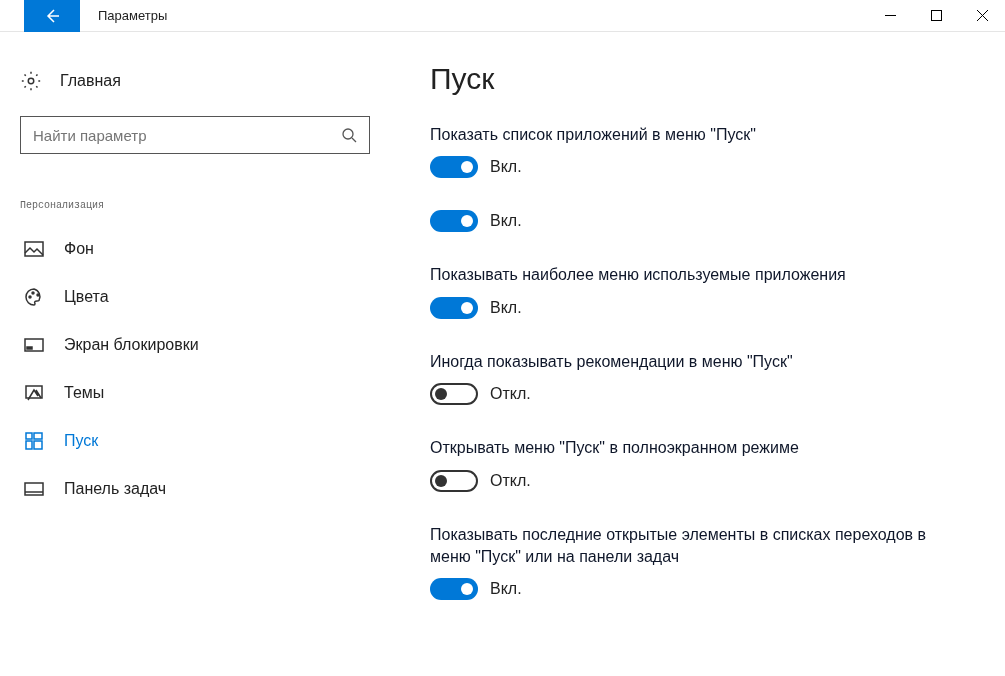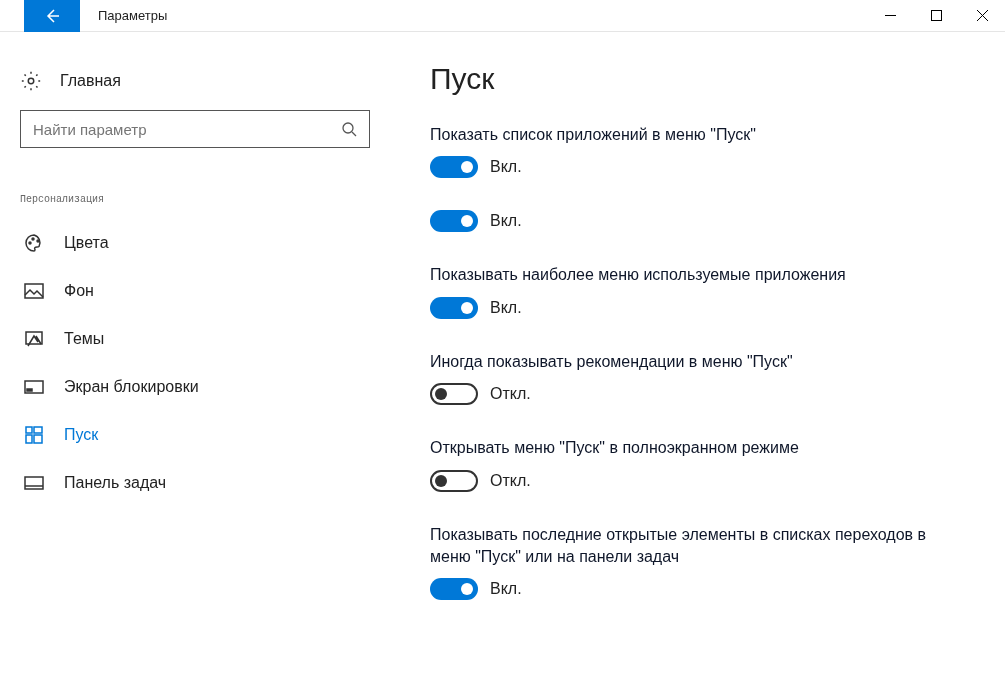--- a/index.html
+++ b/index.html
@@ -13,21 +13,21 @@
 .win-btn { width: 46px; height: 32px; display: flex; align-items: center; justify-content: center; cursor: pointer; }
 .win-btn svg { width: 11px; height: 11px; }
 
 .container { display: flex; height: calc(100% - 32px); justify-content: center; }
 
 .sidebar { width: 390px; padding: 30px 0 0 20px; }
 .home-row { display: flex; align-items: center; padding: 8px 0 16px 0; cursor: pointer; }
 .home-row .ico { width: 22px; height: 22px; margin-right: 18px; color: #333; }
 .home-row .lbl { font-size: 16px; color: #222; }
 
-.search-box { width: 350px; height: 38px; border: 1.5px solid #555; display: flex; align-items: center; padding: 0 12px; margin-top: 2px; }
+.search-box { width: 350px; height: 38px; border: 1.5px solid #555; display: flex; align-items: center; padding: 0 12px; margin-top: 8px; }
 .search-box input { border: none; outline: none; flex: 1; font-size: 15px; color: #555; background: transparent; }
 .search-box .search-ico { width: 16px; height: 16px; color: #555; }
 
 .category { font-size: 10px; color: #666; margin: 46px 0 14px 0; font-family: Liberation Mono, monospace; }
 
 .nav-item { display: flex; align-items: center; padding: 14px 0; cursor: pointer; border-left: 4px solid transparent; padding-left: 0; }
 .nav-item .ico { width: 20px; height: 20px; margin-right: 20px; color: #333; display: flex; align-items: center; justify-content: center; }
 .nav-item .lbl { font-size: 16px; color: #222; }
 .nav-item.active .lbl { color: #0078d7; }
 .nav-item.active .ico { color: #0078d7; }
@@ -95,57 +95,57 @@
             <line x1="11" y1="11" x2="15" y2="15"></line>
           </svg>
       </span>
     </div>
 
     <div class="category">Персонализация</div>
 
     <div class="nav-item">
       <span class="ico">
         <svg viewBox="0 0 20 20" fill="none" stroke="currentColor" stroke-width="1.5">
+            <rect x="1" y="3" width="18" height="14"></rect>
+            <path d="M1 14l5-5 4 4 3-3 6 6"></path>
+          </svg>
+      </span>
+      <span class="lbl">Фон</span>
+    </div>
+
+    <div class="nav-item">
+      <span class="ico">
+        <svg viewBox="0 0 20 20" fill="none" stroke="currentColor" stroke-width="1.5">
             <path d="M10 2a8 8 0 100 16c1 0 1-1 1-1.5s-1-1 0-2 3 0 4-1a8 8 0 00-5-11.5z"></path>
             <circle cx="6" cy="10" r="1" fill="currentColor"></circle>
             <circle cx="9" cy="6" r="1" fill="currentColor"></circle>
             <circle cx="14" cy="8" r="1" fill="currentColor"></circle>
           </svg>
       </span>
       <span class="lbl">Цвета</span>
     </div>
 
     <div class="nav-item">
       <span class="ico">
         <svg viewBox="0 0 20 20" fill="none" stroke="currentColor" stroke-width="1.5">
-            <rect x="1" y="3" width="18" height="14"></rect>
-            <path d="M1 14l5-5 4 4 3-3 6 6"></path>
-          </svg>
-      </span>
-      <span class="lbl">Фон</span>
+            <rect x="1" y="4" width="18" height="12"></rect>
+            <rect x="3" y="12" width="5" height="2" fill="currentColor"></rect>
+          </svg>
+      </span>
+      <span class="lbl">Экран блокировки</span>
     </div>
 
     <div class="nav-item">
       <span class="ico">
         <svg viewBox="0 0 20 20" fill="none" stroke="currentColor" stroke-width="1.5">
             <rect x="2" y="3" width="16" height="12"></rect>
             <path d="M4 17l6-10 4 6M12 7l5 8"></path>
           </svg>
       </span>
       <span class="lbl">Темы</span>
-    </div>
-
-    <div class="nav-item">
-      <span class="ico">
-        <svg viewBox="0 0 20 20" fill="none" stroke="currentColor" stroke-width="1.5">
-            <rect x="1" y="4" width="18" height="12"></rect>
-            <rect x="3" y="12" width="5" height="2" fill="currentColor"></rect>
-          </svg>
-      </span>
-      <span class="lbl">Экран блокировки</span>
     </div>
 
     <div class="nav-item active">
       <span class="ico">
         <svg viewBox="0 0 20 20" fill="none" stroke="currentColor" stroke-width="1.5">
             <rect x="2" y="2" width="6" height="6"></rect>
             <rect x="10" y="2" width="8" height="6"></rect>
             <rect x="2" y="10" width="6" height="8"></rect>
             <rect x="10" y="10" width="8" height="8"></rect>
           </svg>

